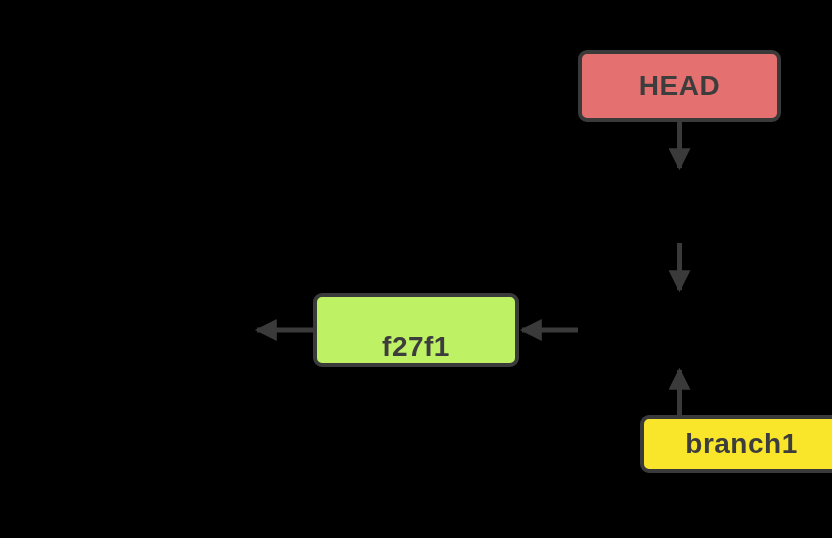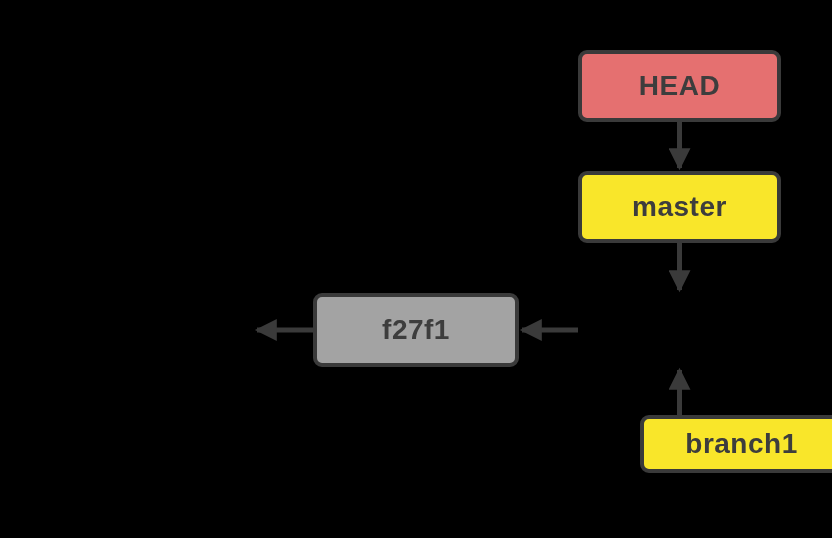--- a/index.html
+++ b/index.html
@@ -66,26 +66,23 @@
 
     <line x1="313" y1="330" x2="257" y2="330" stroke="#3a3a3a" stroke-width="5" marker-end="url(#arrowhead)"></line>
 
     <line x1="679.5" y1="415" x2="679.5" y2="370" stroke="#3a3a3a" stroke-width="5" marker-end="url(#arrowhead)"></line>
   </svg>
 
   <div class="node node-head" style="background: rgb(229, 112, 112);">
     <span class="label">HEAD</span>
   </div>
 
-  <div class="node node-master" style="background: rgb(249, 230, 42);">
-    <span class="label">master</span>
-  </div>
 
 
-  <div class="node node-f27f1" style="background: #a3a3a3;">
+  <div class="node node-f27f1" style="background: #bef264; align-items: flex-end;">
     <span class="label">f27f1</span>
   </div>
 
 
   <div class="node node-branch1" style="background: rgb(249, 230, 42);">
     <span class="label">branch1</span>
   </div>
 
 </div>
 

